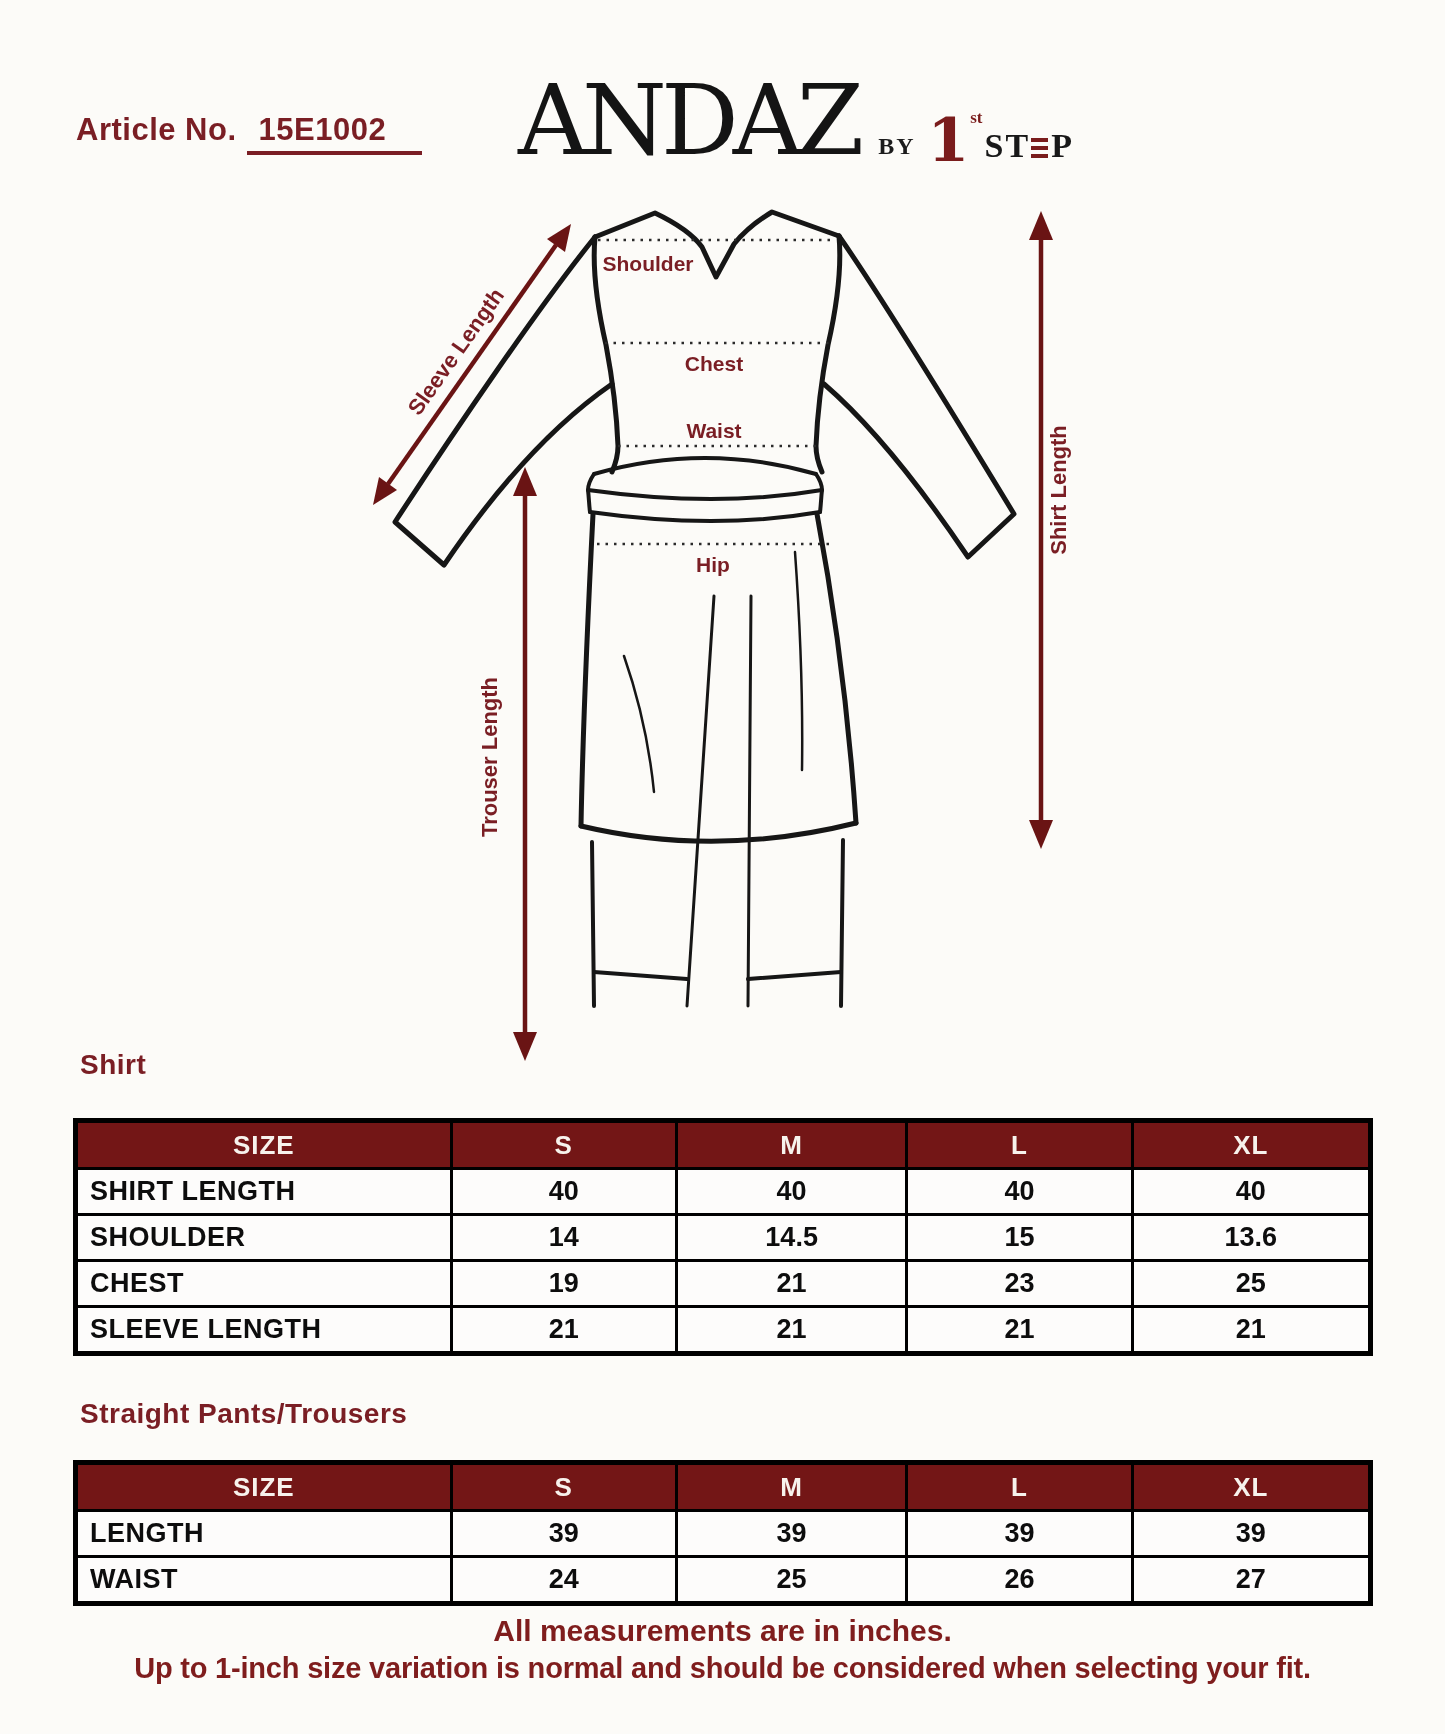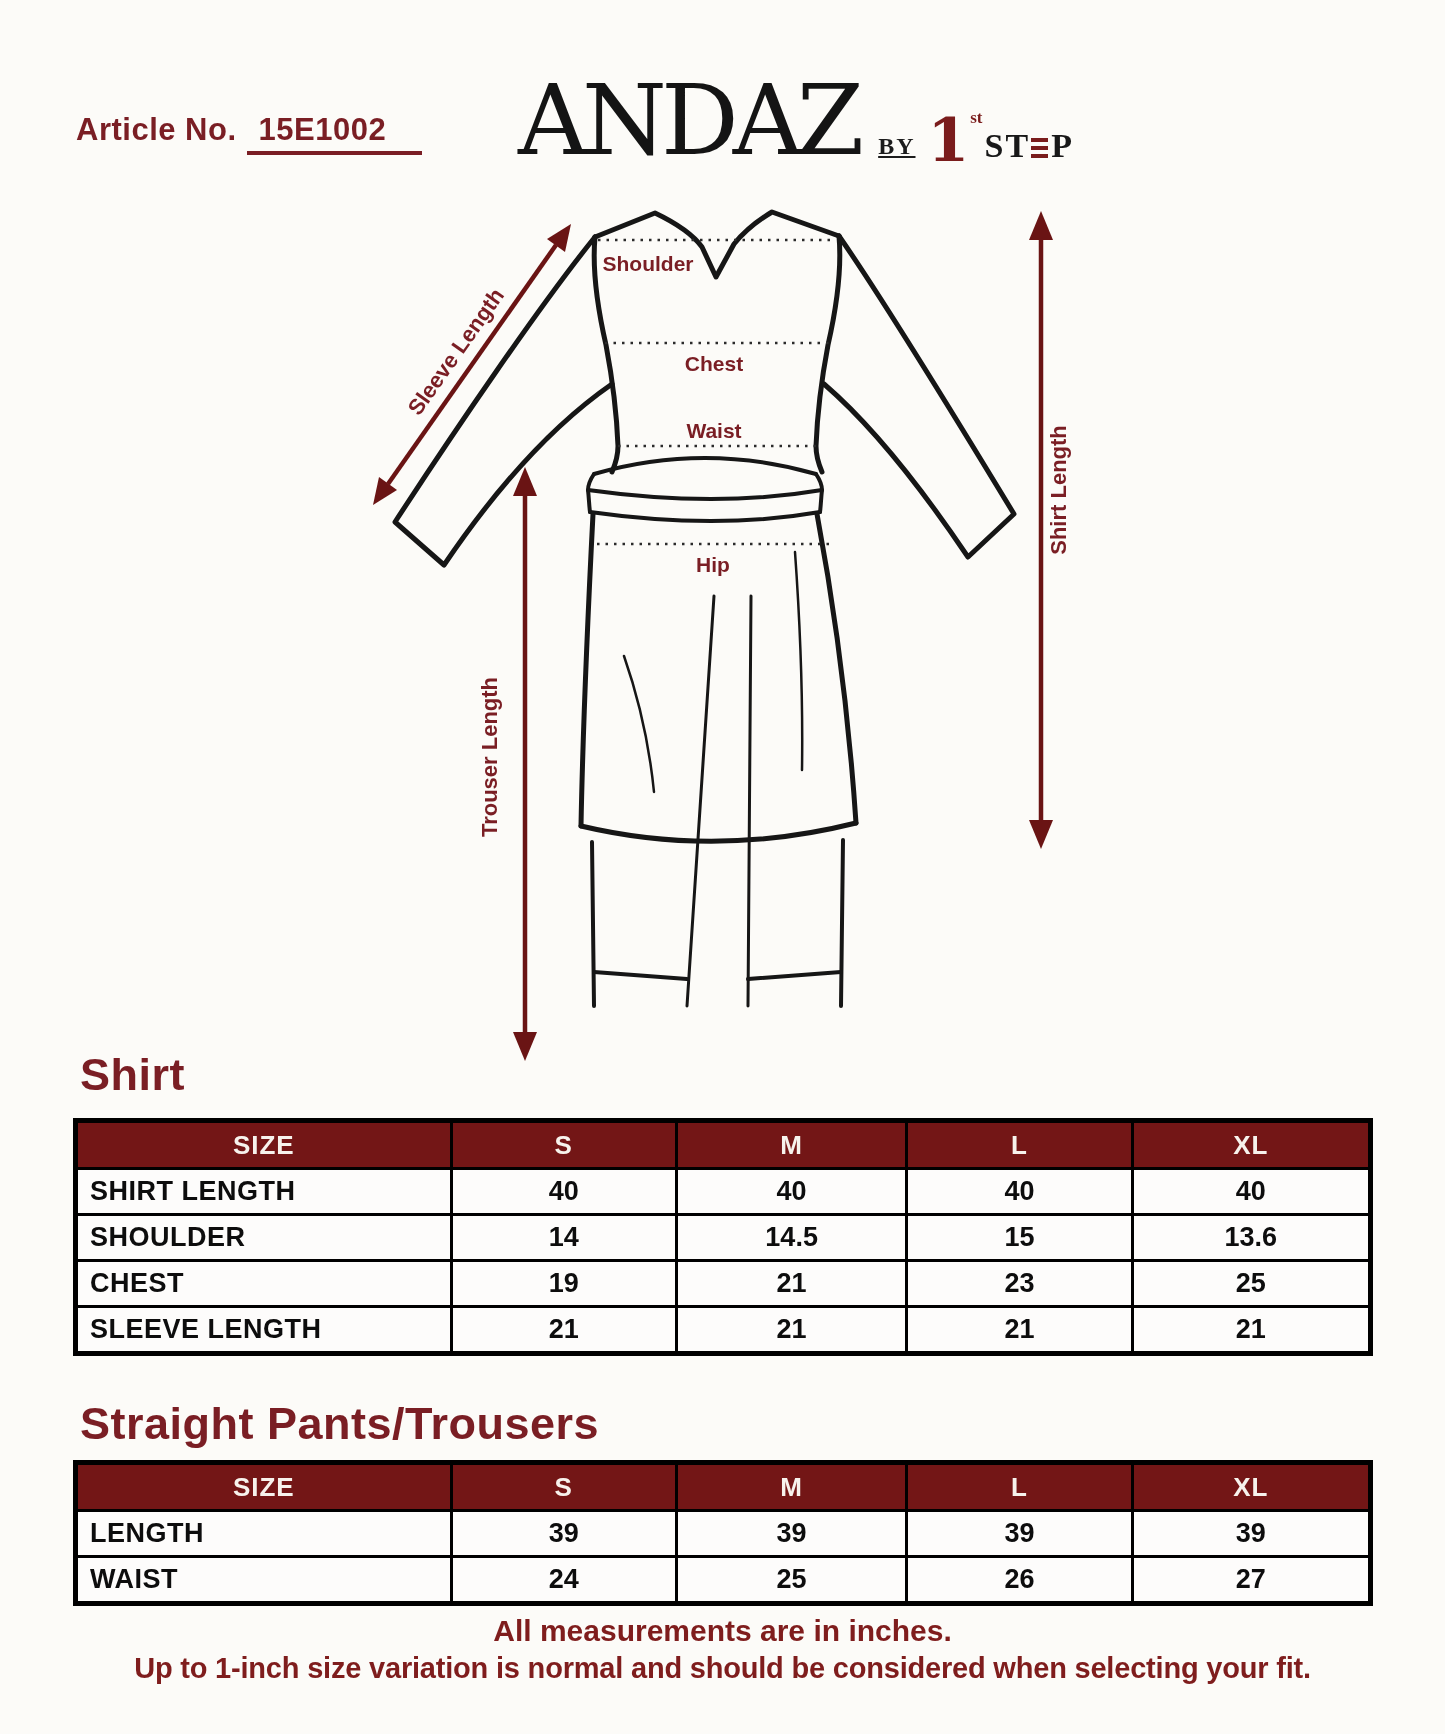--- a/index.html
+++ b/index.html
@@ -27,21 +27,21 @@
     display:flex;align-items:flex-end;white-space:nowrap;
   }
   .andaz{
     font-family:"DejaVu Serif",serif;
     font-size:97px;line-height:.98;color:#141414;
     letter-spacing:-6px;font-weight:500;
   }
   .by{
     font-family:"Liberation Serif",serif;
     font-size:24px;color:#1c1c1c;letter-spacing:2px;
-    margin:0 12px 8px 20px;font-weight:600;text-decoration:underline;
+    margin:0 12px 8px 20px;font-weight:600;
   }
   .onestep{display:flex;align-items:flex-end;margin-bottom:2px;}
   .one{
     font-family:"DejaVu Serif",serif;
     font-size:60px;line-height:.85;color:#7a1c1c;font-weight:700;
   }
   .st{
     font-family:"Liberation Serif",serif;
     font-size:17px;color:#7a1c1c;font-weight:700;
     margin:0 2px 38px 1px;
@@ -58,21 +58,21 @@
   .step-e i{display:block;width:17px;height:4px;background:#7a1c1c;}
   
   .diagram{position:absolute;left:0;top:0;}
   .diag-label{
     font-family:"Liberation Sans",sans-serif;
     font-weight:700;fill:#7a1e24;
   }
   
   .sec-title{
     position:absolute;left:80px;
-    font-weight:700;font-size:45px;color:#7a1e24;letter-spacing:.5px;
+    font-weight:700;font-size:28px;color:#7a1e24;letter-spacing:.5px;
   }
   .sec-title.shirt{top:1049px;}
   .sec-title.pants{top:1398px;}
   
   .tbl-wrap{position:absolute;left:73px;width:1300px;}
   .tbl-wrap.shirt{top:1118px;}
   .tbl-wrap.pants{top:1460px;}
   table.size-table{
     width:100%;border-collapse:collapse;
     border:5px solid #000;table-layout:fixed;

